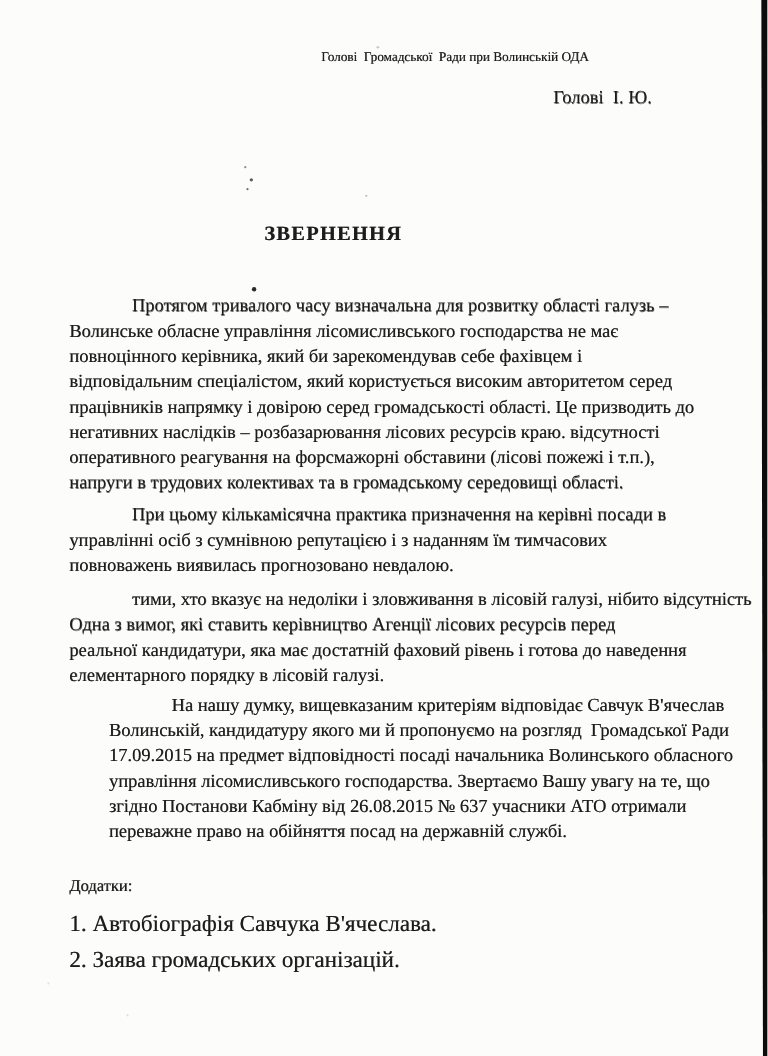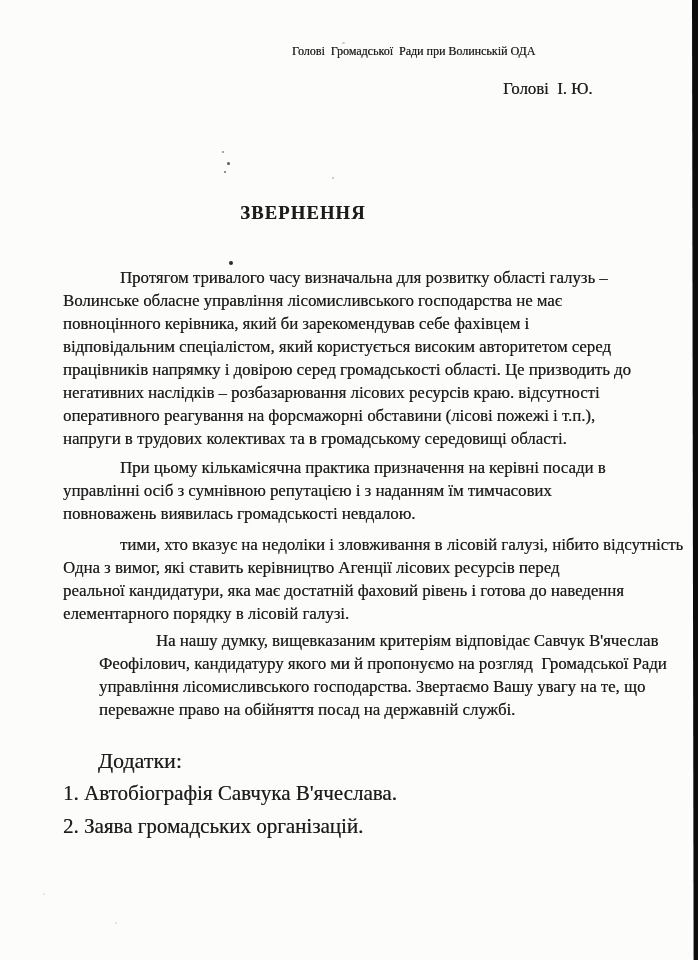--- a/index.html
+++ b/index.html
@@ -30,21 +30,21 @@
   }
   .paragraph { margin:0; }
   .paragraph:nth-child(2) { margin-top:6px; }
   .paragraph:nth-child(3) { margin-top:8px; }
   .paragraph:nth-child(4) { margin-top:4px;margin-left:36px; }
   .text-line {
     white-space:pre; line-height:23px; font-size:16.8px;
   }
   .paragraph .text-line:first-child { text-indent:57px; }
   .attachments-label {
-    margin-top:28px; line-height:23px; font-size:22px;margin-left:35px;
+    margin-top:28px; line-height:23px; font-size:15px;
   }
   .attachment-item {
     margin-top:10px; line-height:23px; font-size:21px; white-space:pre;
   }
   .scan-edge-right {
     position:absolute; top:0; right:0; width:8px; height:960px;
     background:#0c0c0c;
     clip-path:polygon(25% 0, 100% 0, 100% 100%, 45% 100%);
   }
   .speckle { position:absolute; border-radius:50%; }
@@ -76,32 +76,34 @@
         <div class="text-line">повноцінного керівника, який би зарекомендував себе фахівцем і</div>
         <div class="text-line">відповідальним спеціалістом, який користується високим авторитетом серед</div>
         <div class="text-line">працівників напрямку і довірою серед громадськості області. Це призводить до</div>
         <div class="text-line">негативних наслідків – розбазарювання лісових ресурсів краю. відсутності</div>
         <div class="text-line">оперативного реагування на форсмажорні обставини (лісові пожежі і т.п.),</div>
         <div class="text-line">напруги в трудових колективах та в громадському середовищі області.</div>
       </div>
       <div class="paragraph">
         <div class="text-line">При цьому кількамісячна практика призначення на керівні посади в</div>
         <div class="text-line">управлінні осіб з сумнівною репутацією і з наданням їм тимчасових</div>
-        <div class="text-line">повноважень виявилась громадськості невдалою.</div>
+        <div class="text-line">повноважень виявилась прогнозовано невдалою.</div>
       </div>
       <div class="paragraph">
         <div class="text-line">тими, хто вказує на недоліки і зловживання в лісовій галузі, нібито відсутність</div>
         <div class="text-line">Одна з вимог, які ставить керівництво Агенції лісових ресурсів перед</div>
         <div class="text-line">реальної кандидатури, яка має достатній фаховий рівень і готова до наведення</div>
         <div class="text-line">елементарного порядку в лісовій галузі.</div>
       </div>
       <div class="paragraph">
         <div class="text-line">На нашу думку, вищевказаним критеріям відповідає Савчук В'ячеслав</div>
-        <div class="text-line">Феофілович, кандидатуру якого ми й пропонуємо на розгляд  Громадської Ради</div>
+        <div class="text-line">Волинській, кандидатуру якого ми й пропонуємо на розгляд  Громадської Ради</div>
+        <div class="text-line">17.09.2015 на предмет відповідності посаді начальника Волинського обласного</div>
         <div class="text-line">управління лісомисливського господарства. Звертаємо Вашу увагу на те, що</div>
+        <div class="text-line">згідно Постанови Кабміну від 26.08.2015 № 637 учасники АТО отримали</div>
         <div class="text-line">переважне право на обійняття посад на державній службі.</div>
       </div>
       <div class="attachments-label">Додатки:</div>
       <div class="attachment-item">1. Автобіографія Савчука В'ячеслава.</div>
       <div class="attachment-item">2. Заява громадських організацій.</div>
     </div>
 
   <div class="scan-edge-right"></div>
 
   <div class="speckle sp1"></div>

